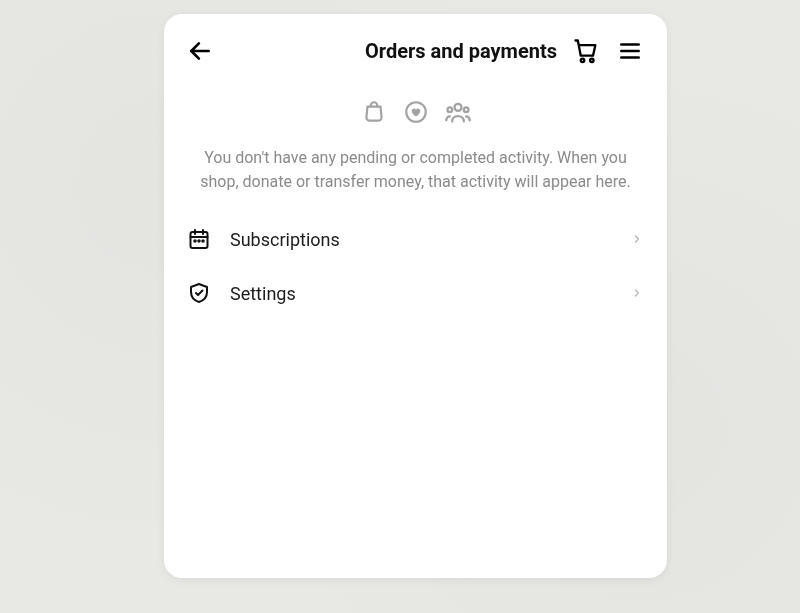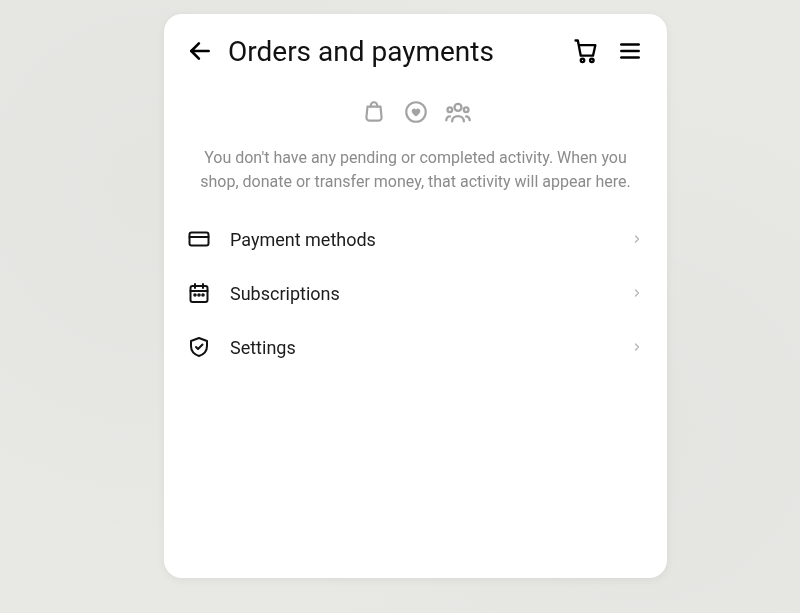--- a/index.html
+++ b/index.html
@@ -33,24 +33,25 @@
     }
     .back-btn {
       display: flex;
       align-items: center;
       justify-content: center;
       width: 28px;
       height: 28px;
       cursor: pointer;
     }
     .title {
-      font-size: 28px;
-      font-weight: 400;
+      font-size: 20px;
+      font-weight: 700;
       color: #111;
       flex: 1;
+      text-align: right;
     }
     .header-icon {
       width: 30px;
       height: 30px;
       display: flex;
       align-items: center;
       justify-content: center;
       cursor: pointer;
     }
     .section-title {
@@ -165,34 +166,20 @@
         <path d="M22 19c0-1.8-1.3-3.2-3-3.2"></path>
       </svg>
     </div>
   </div>
 
   <div class="empty-text">You don't have any pending or completed activity. When you shop, donate or transfer money, that activity will appear here.</div>
 
 
   <div class="list">
 
-    <div class="list-item">
-      <div class="list-icon">
-        <svg width="24" height="24" viewBox="0 0 24 24" fill="none" stroke="#111" stroke-width="2" stroke-linecap="round" stroke-linejoin="round">
-          <rect x="2.5" y="5.5" width="19" height="13" rx="2"></rect>
-          <line x1="2.5" y1="10" x2="21.5" y2="10"></line>
-        </svg>
-      </div>
-      <div class="list-label">Payment methods</div>
-      <div class="chevron">
-        <svg width="12" height="12" viewBox="0 0 24 24" fill="none" stroke="#b5b5b5" stroke-width="2.5" stroke-linecap="round" stroke-linejoin="round">
-          <polyline points="9 18 15 12 9 6"></polyline>
-        </svg>
-      </div>
-    </div>
 
     <div class="list-item">
       <div class="list-icon">
         <svg width="24" height="24" viewBox="0 0 24 24" fill="none" stroke="#111" stroke-width="2" stroke-linecap="round" stroke-linejoin="round">
           <rect x="3.5" y="5" width="17" height="16" rx="2"></rect>
           <line x1="3.5" y1="10" x2="20.5" y2="10"></line>
           <line x1="8" y1="3" x2="8" y2="7"></line>
           <line x1="16" y1="3" x2="16" y2="7"></line>
           <circle cx="8" cy="14" r="0.8" fill="#111"></circle>
           <circle cx="12" cy="14" r="0.8" fill="#111"></circle>

